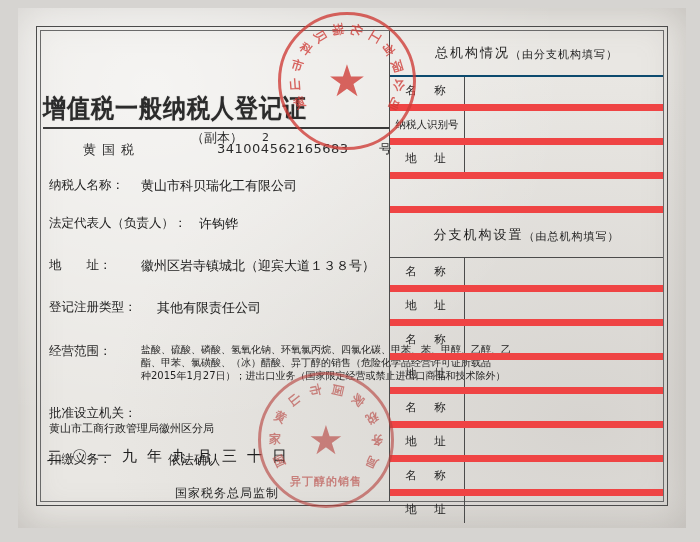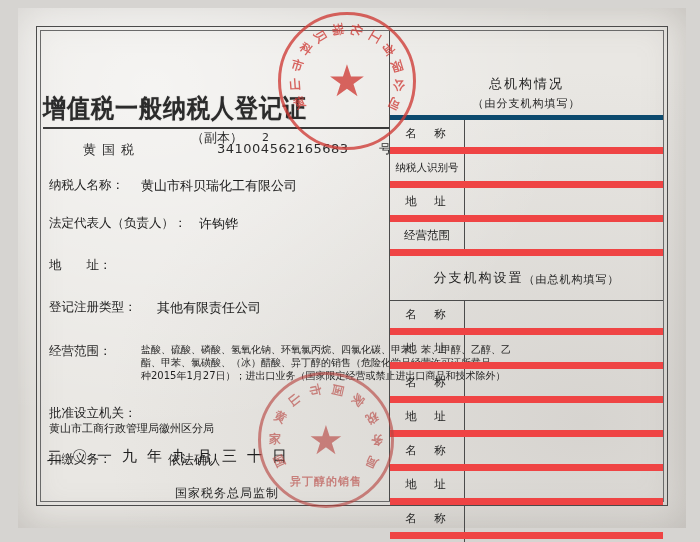--- a/index.html
+++ b/index.html
@@ -88,22 +88,22 @@
     position:absolute;left:50px;top:458px;width:280px;text-align:center;
     font-size:12px;color:#1f1f1f;letter-spacing:1px;
   }
 
   
   .rtable{
     position:absolute;left:352px;top:4px;right:4px;bottom:4px;
     border-left:1px solid #4b4b4b;
   }
   .rt-head{
-    position:relative;height:44px;border-bottom:5px solid #0c4a6e;
-    display:flex;flex-direction:column;align-items:center;justify-content:center;margin-top:40px;
+    position:relative;height:44px;border-bottom:2px solid #0c4a6e;
+    display:flex;flex-direction:row;align-items:center;justify-content:center;
   }
   .rt-head .t1{font-size:13px;color:#1f1f1f;letter-spacing:2px;}
   .rt-head .t2{font-size:11px;color:#1f1f1f;letter-spacing:1px;margin-top:3px;}
   .rt-row{
     position:relative;display:flex;border-bottom:7px solid #ef4444;height:27px;
   }
   .rt-row .c1{
     width:74px;border-right:1px solid #4b4b4b;
     display:flex;align-items:center;justify-content:center;
     font-size:11.5px;color:#1f1f1f;letter-spacing:3px;
@@ -180,20 +180,21 @@
         <span class="val hand">黄山市科贝瑞化工有限公司</span>
       </div>
 
       <div class="row" style="margin-top:12px;">
         <span class="lbl nospace">法定代表人（负责人）：</span>
         <span class="val hand" style="left:150px;">许钩铧</span>
       </div>
 
       <div class="row" style="margin-top:16px;">
         <span class="lbl nospace">地　　址：</span>
+        <span class="val hand">徽州区岩寺镇城北（迎宾大道１３８号）</span>
       </div>
 
       <div class="row" style="margin-top:16px;">
         <span class="lbl nospace">登记注册类型：</span>
         <span class="val hand" style="left:108px;">其他有限责任公司</span>
       </div>
 
       <div class="row" style="margin-top:18px;height:46px;">
         <span class="lbl nospace">经营范围：</span>
         <div class="scope-lines">
@@ -229,21 +230,20 @@
       </div>
       <div class="rt-row">
         <div class="c1" style="letter-spacing:0;font-size:10.5px;">纳税人识别号</div>
         <div class="c2"></div>
       </div>
       <div class="rt-row">
         <div class="c1">地　址</div>
         <div class="c2"></div>
       </div>
       <div class="rt-row">
-        <div class="c1" style="letter-spacing:0;">经营范围</div>
         <div class="c2"></div>
       </div>
 
       <div class="rt-sub">
         <div class="t1">分支机构设置</div>
         <div class="t2">（由总机构填写）</div>
       </div>
 
       <div class="rt-row">
         <div class="c1">名　称</div>

